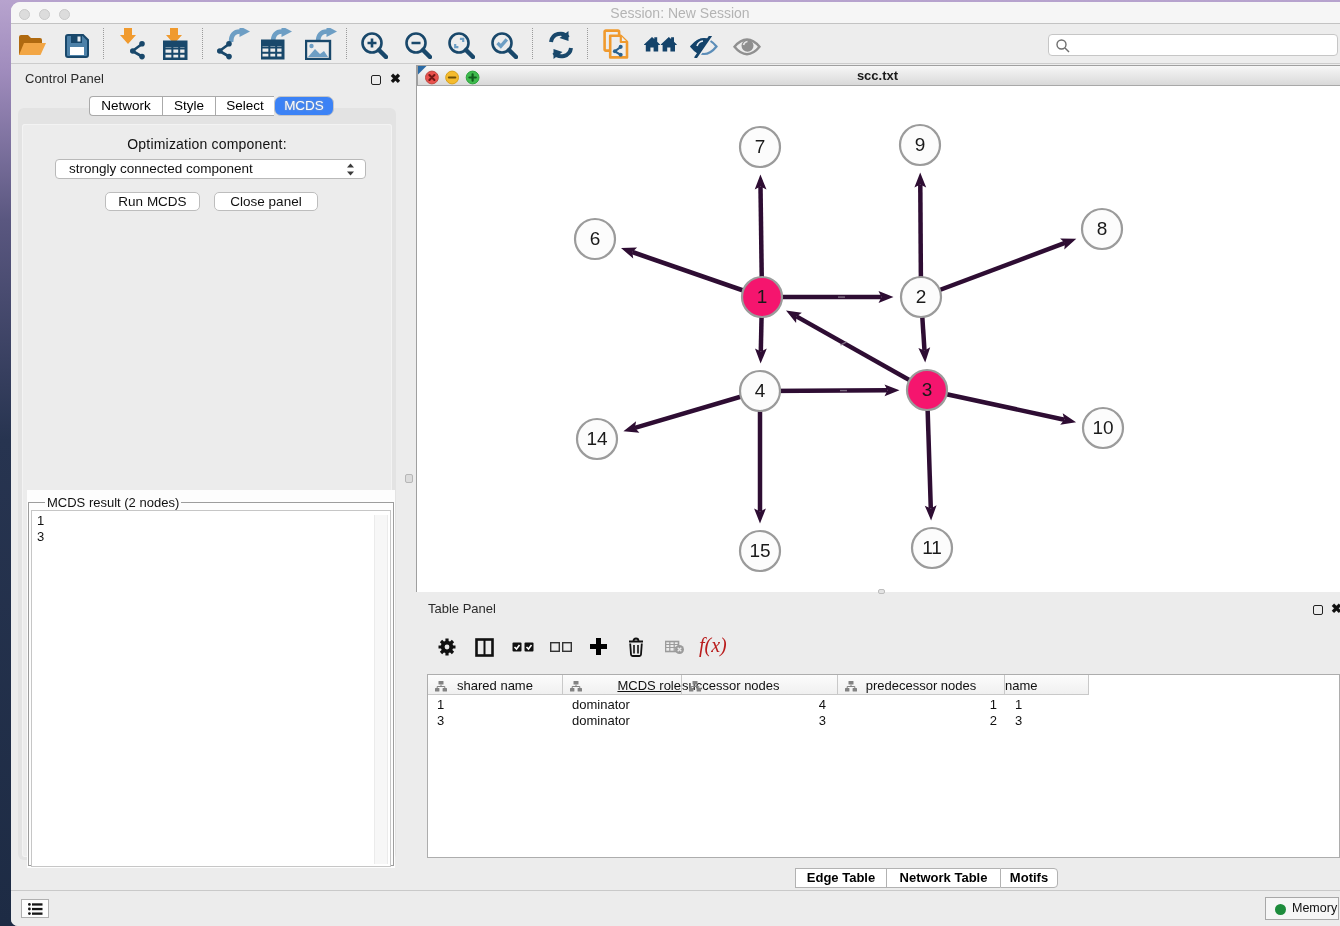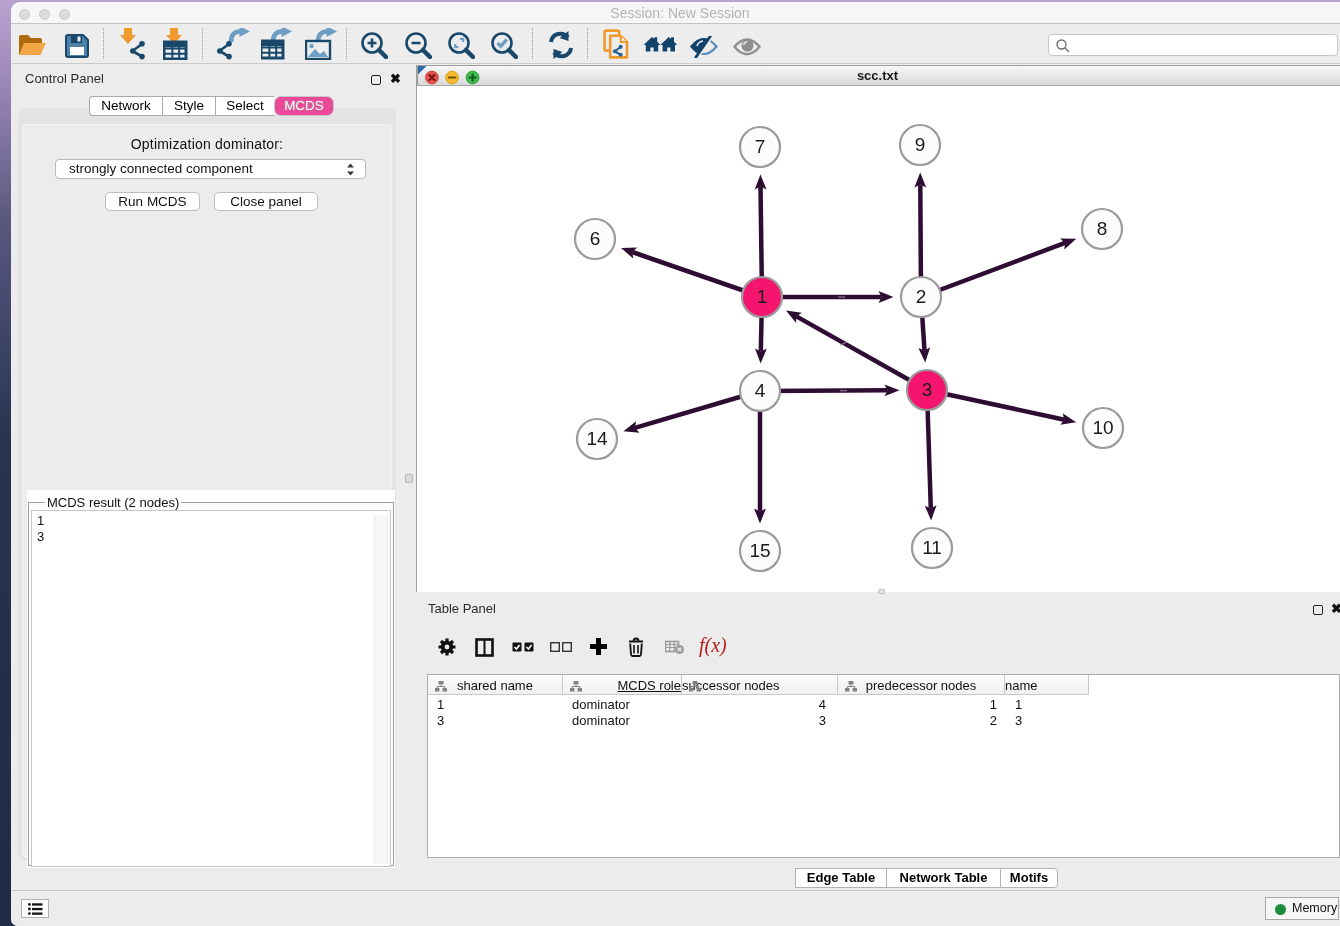--- a/index.html
+++ b/index.html
@@ -23,21 +23,21 @@
 .vsplit .handle { position:absolute; left:2px; top:410px; width:8px; height:9px; background:#dcdcdc; border:1px solid #b6b6b6; border-radius:2px; }
 
 .cp-head { position:absolute; left:14px; top:7px; font-size:13px; color:#2b2b2b; }
 .cp-float { position:absolute; left:360px; top:11px; width:10px; height:10px; border:1.5px solid #222; border-radius:2px; }
 .cp-close { position:absolute; left:379px; top:7px; font-size:13px; color:#111; font-weight:bold; }
 .cp-tabsbg { position:absolute; left:7px; top:44px; width:378px; height:752px; background:#e3e3e3; border-radius:6px; }
 .cp-inner { position:absolute; left:11px; top:60px; width:370px; height:733px; background:#ececec; border-radius:3px; box-shadow: inset 0 0 0 1px #f3f3f3; }
 .tabs { position:absolute; left:78px; top:32px; height:20px; display:flex; }
 .tab { height:20px; font-size:13.5px; color:#000; background:#fff; border:1px solid #aaa; border-right:none; padding:1px 0 0 0; text-align:center; }
 .tab:first-child { border-radius:4px 0 0 4px; }
-.tab.sel { background:#ec4899; color:#fbfbfb; border-radius:7px; border:1px solid #c6c6c6; text-shadow:0 0 2px #a8a8a8; }
+.tab.sel { background:#3b82f6; color:#fbfbfb; border-radius:7px; border:1px solid #c6c6c6; text-shadow:0 0 2px #a8a8a8; }
 .opt-label { position:absolute; left:0; top:72px; width:392px; text-align:center; font-size:14px; letter-spacing:0.2px; color:#111; }
 .select { position:absolute; left:44px; top:95px; width:311px; height:20px; background:#fff; border:1px solid #b9b9b9; border-radius:4px; font-size:13.5px; color:#111; padding:1px 0 0 13px; }
 .btn { position:absolute; height:19px; background:#fff; border:1px solid #bdbdbd; border-radius:5px; font-size:13.5px; color:#111; text-align:center; padding-top:1px; }
 .result-bg { position:absolute; left:16px; top:426px; width:368px; height:378px; background:#fdfdfd; }
 fieldset.result { position:absolute; left:17px; top:431px; width:366px; height:371px; border:1px solid #9d9d9d; background:#fdfdfd; }
 fieldset.result legend { font-size:13px; color:#111; margin-left:16px; padding:0 2px; }
 .result-in { position:absolute; left:2px; top:0px; width:360px; height:357px; background:#fff; border:1px solid #c6c6c6; font-size:13px; color:#111; padding:2px 0 0 5px; line-height:16px; }
 .result-sb { position:absolute; right:2px; top:4px; width:14px; height:349px; background:#f7f7f7; border-left:1px solid #ebebeb; border-right:1px solid #ebebeb; }
 
 .netframe { position:absolute; left:405px; top:63px; width:931px; height:527px; background:#fff; border-left:1px solid #9f9f9f; border-right:1px solid #9f9f9f; }
@@ -217,21 +217,21 @@
     <div class="cp-float"></div>
     <div class="cp-close">✖</div>
     <div class="cp-tabsbg"></div>
     <div class="cp-inner"></div>
     <div class="tabs">
       <div class="tab" style="width:73px">Network</div>
       <div class="tab" style="width:53px">Style</div>
       <div class="tab" style="width:59px">Select</div>
       <div class="tab sel" style="width:60px">MCDS</div>
     </div>
-    <div class="opt-label">Optimization dominator:</div>
+    <div class="opt-label">Optimization component:</div>
     <div class="select">strongly connected component
       <svg width="9" height="13" style="position:absolute;right:10px;top:3px" viewBox="0 0 9 13">
         <path d="M4.5 0.5 L8 4.5 L1 4.5 Z" fill="#3a3a3a"></path>
           <path d="M4.5 12.5 L8 8.5 L1 8.5 Z" fill="#3a3a3a"></path>
       </svg>
     </div>
     <div class="btn" style="left:94px; top:128px; width:95px;">Run MCDS</div>
     <div class="btn" style="left:203px; top:128px; width:104px;">Close panel</div>
     <div class="result-bg"></div>
     <fieldset class="result">

